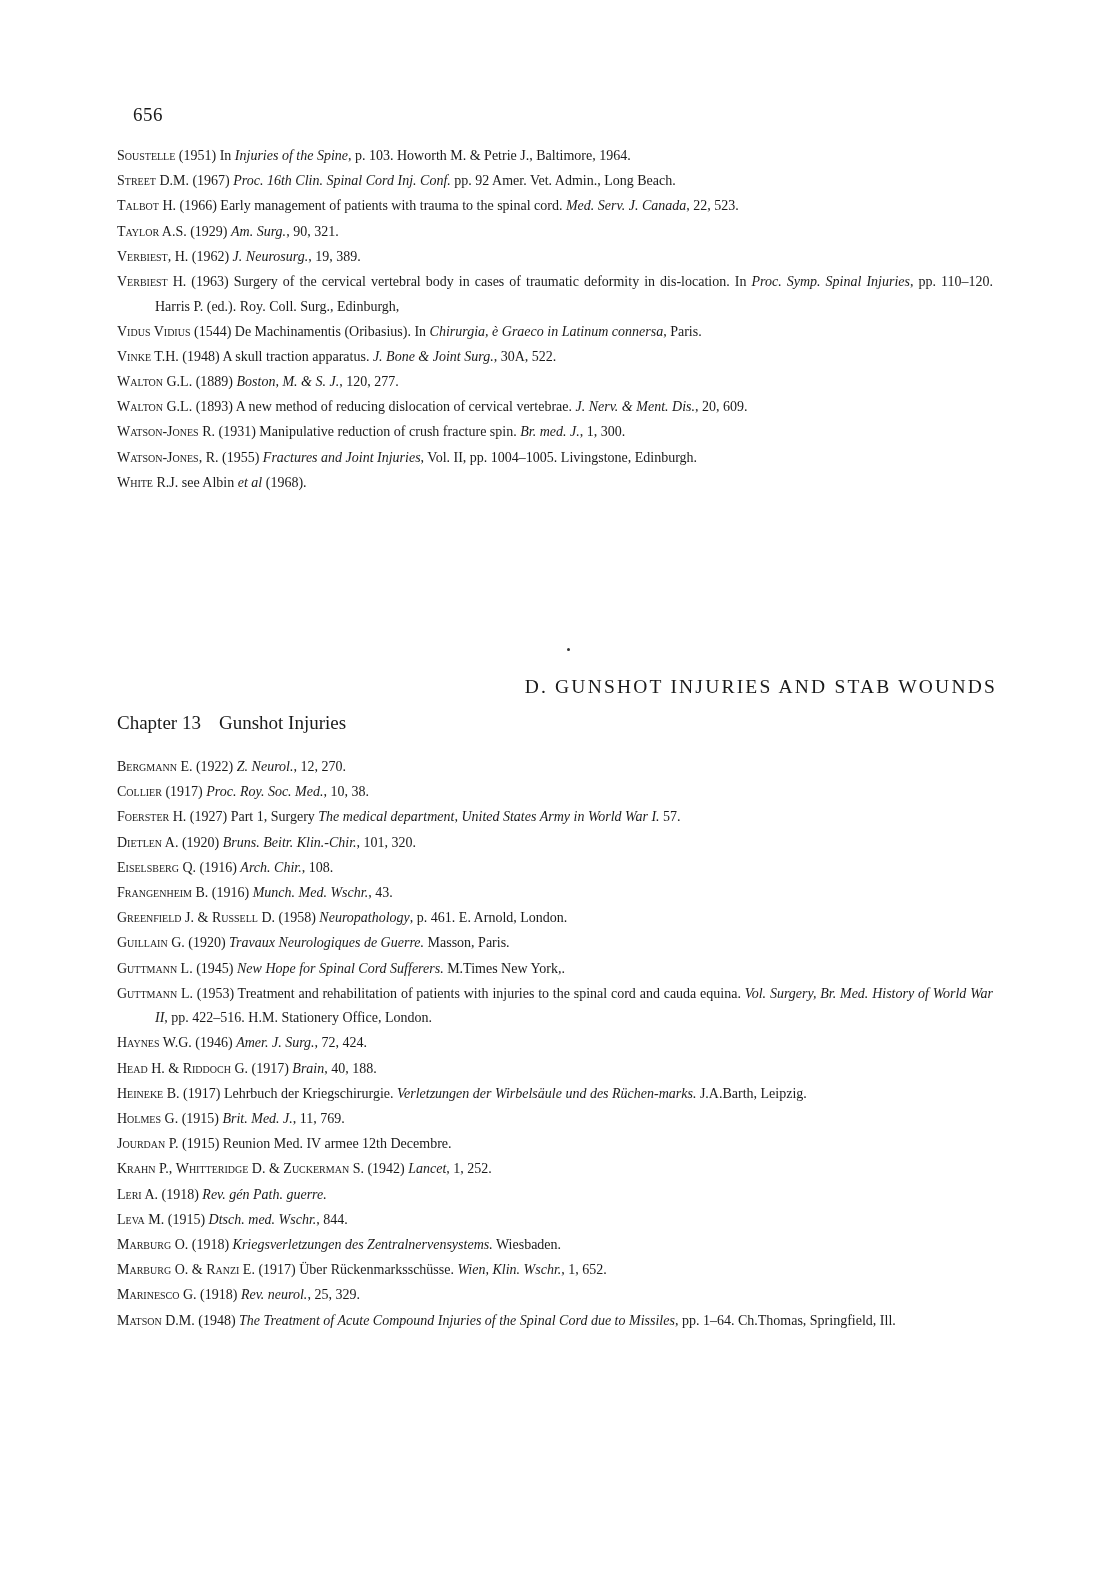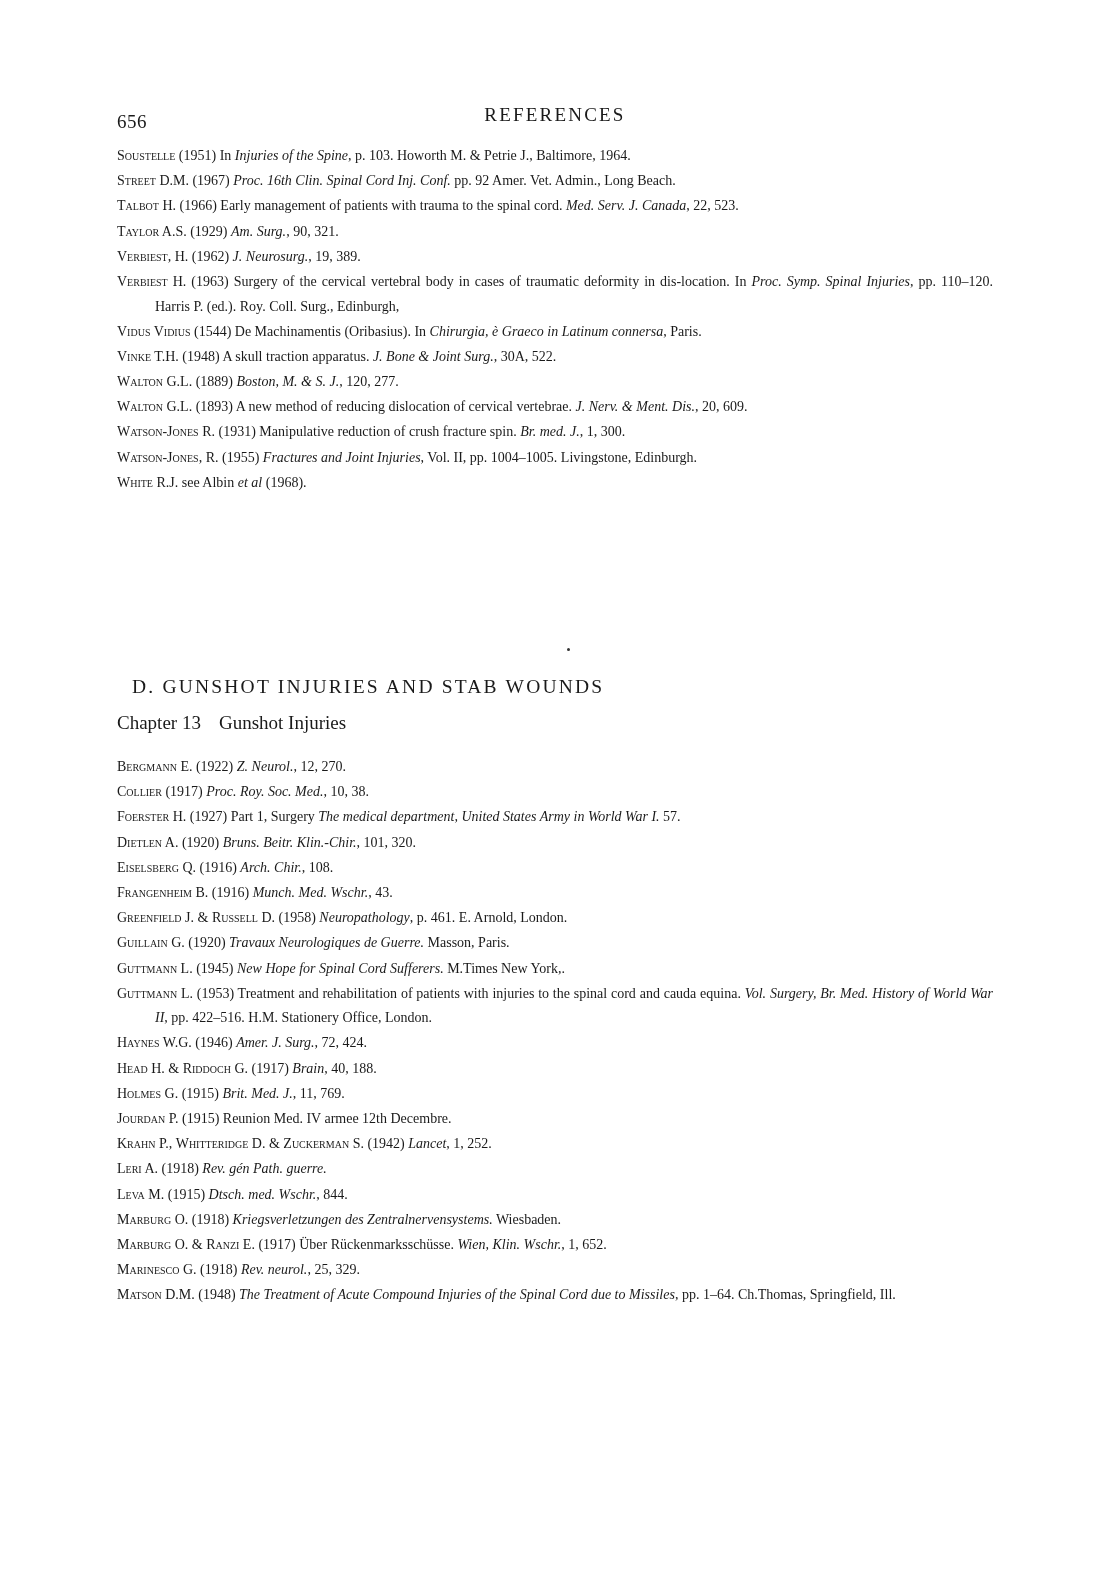--- a/index.html
+++ b/index.html
@@ -6,51 +6,50 @@
   body {
     width: 1106px; height: 1574px; position: relative; overflow: hidden;
     font-family: "Liberation Serif", "DejaVu Serif", serif;
     color: #1a1a1a;
   }
   .page { position: absolute; left: 117px; top: 0; width: 876px; }
   .running-head {
     position: absolute; top: 104px; left: 0; width: 876px; height: 26px;
     font-size: 19px; letter-spacing: 0.5px;
   }
-  .page-num { position: absolute; left: 0; top: 0; margin-top: 7px; }
+  .page-num { position: absolute; left: 16px; top: 0; }
   .head-title { position: absolute; left: 0; right: 0; text-align: center; letter-spacing: 2.2px; }
   .refs { position: absolute; left: 0; width: 876px; }
   .ref {
     font-size: 14px; line-height: 24.6px;
     padding-left: 38px; text-indent: -38px;
     text-align: justify; margin: 0 0 0.6px 0;
   }
   .sc { font-variant: small-caps; }
   .ref i { font-style: italic; }
   .ref b { font-weight: normal; }
   .section-title {
-    position: absolute; left: 15px; width: 876px; text-align: left;
+    position: absolute; left: 4px; width: 876px; text-align: right;
     font-size: 19.5px; letter-spacing: 2.2px;
   }
   .chapter-title {
     position: absolute; left: 0; font-size: 19px; font-weight: normal;
   }
   .chapter-title .gap { display: inline-block; width: 18px; }
   .stray-dot {
     position: absolute; left: 567px; top: 648px; width: 3px; height: 3px;
     background: #333; border-radius: 50%;
   }
 </style>
 </head>
 <body>
 
 <div class="page">
   <div class="running-head">
     <span class="page-num">656</span>
-    <span class="head-title">REFERENCES</span>
   </div>
 
   <div class="refs" id="refs-top" style="top:144px;">
       <p class="ref"><span class="sc">Soustelle</span><span> (1951) In <i>Injuries of the Spine</i>, p. 103. Howorth M. &amp; Petrie J., Baltimore, 1964.</span></p>
       <p class="ref"><span class="sc">Street</span><span> D.M. (1967) <i>Proc. 16th Clin. Spinal Cord Inj. Conf.</i> pp. 92 Amer. Vet. Admin., Long Beach.</span></p>
       <p class="ref"><span class="sc">Talbot</span><span> H. (1966) Early management of patients with trauma to the spinal cord. <i>Med. Serv. J. Canada</i>, <b>22</b>, 523.</span></p>
       <p class="ref"><span class="sc">Taylor</span><span> A.S. (1929) <i>Am. Surg.</i>, <b>90</b>, 321.</span></p>
       <p class="ref"><span class="sc">Verbiest,</span><span> H. (1962) <i>J. Neurosurg.</i>, <b>19</b>, 389.</span></p>
       <p class="ref"><span class="sc">Verbiest</span><span> H. (1963) Surgery of the cervical vertebral body in cases of traumatic deformity in dis-location. In <i>Proc. Symp. Spinal Injuries</i>, pp. 110–120. Harris P. (ed.). Roy. Coll. Surg., Edinburgh,</span></p>
       <p class="ref"><span class="sc">Vidus Vidius</span><span> (1544) De Machinamentis (Oribasius). In <i>Chirurgia, è Graeco in Latinum connersa</i>, Paris.</span></p>
@@ -74,20 +73,21 @@
       <p class="ref"><span class="sc">Foerster</span><span> H. (1927) Part 1, Surgery <i>The medical department, United States Army in World War I.</i> 57.</span></p>
       <p class="ref"><span class="sc">Dietlen</span><span> A. (1920) <i>Bruns. Beitr. Klin.-Chir.</i>, <b>101</b>, 320.</span></p>
       <p class="ref"><span class="sc">Eiselsberg</span><span> Q. (1916) <i>Arch. Chir.</i>, <b>108</b>.</span></p>
       <p class="ref"><span class="sc">Frangenheim</span><span> B. (1916) <i>Munch. Med. Wschr.</i>, <b>43</b>.</span></p>
       <p class="ref"><span class="sc">Greenfield</span><span> J. &amp; <span class="sc">Russell</span> D. (1958) <i>Neuropathology</i>, p. 461. E. Arnold, London.</span></p>
       <p class="ref"><span class="sc">Guillain</span><span> G. (1920) <i>Travaux Neurologiques de Guerre.</i> Masson, Paris.</span></p>
       <p class="ref"><span class="sc">Guttmann</span><span> L. (1945) <i>New Hope for Spinal Cord Sufferers.</i> M.Times New York,.</span></p>
       <p class="ref"><span class="sc">Guttmann</span><span> L. (1953) Treatment and rehabilitation of patients with injuries to the spinal cord and cauda equina. <i>Vol. Surgery, Br. Med. History of World War II</i>, pp. 422–516. H.M. Stationery Office, London.</span></p>
       <p class="ref"><span class="sc">Haynes</span><span> W.G. (1946) <i>Amer. J. Surg.</i>, <b>72</b>, 424.</span></p>
       <p class="ref"><span class="sc">Head</span><span> H. &amp; <span class="sc">Riddoch</span> G. (1917) <i>Brain</i>, <b>40</b>, 188.</span></p>
+      <p class="ref"><span class="sc">Heineke</span><span> B. (1917) Lehrbuch der Kriegschirurgie. <i>Verletzungen der Wirbelsäule und des Rüchen-marks.</i> J.A.Barth, Leipzig.</span></p>
       <p class="ref"><span class="sc">Holmes</span><span> G. (1915) <i>Brit. Med. J.</i>, <b>11</b>, 769.</span></p>
       <p class="ref"><span class="sc">Jourdan</span><span> P. (1915) Reunion Med. IV armee 12th Decembre.</span></p>
       <p class="ref"><span class="sc">Krahn</span><span> P., <span class="sc">Whitteridge</span> D. &amp; <span class="sc">Zuckerman</span> S. (1942) <i>Lancet</i>, <b>1</b>, 252.</span></p>
       <p class="ref"><span class="sc">Leri</span><span> A. (1918) <i>Rev. gén Path. guerre.</i></span></p>
       <p class="ref"><span class="sc">Leva</span><span> M. (1915) <i>Dtsch. med. Wschr.</i>, 844.</span></p>
       <p class="ref"><span class="sc">Marburg</span><span> O. (1918) <i>Kriegsverletzungen des Zentralnervensystems.</i> Wiesbaden.</span></p>
       <p class="ref"><span class="sc">Marburg</span><span> O. &amp; <span class="sc">Ranzi</span> E. (1917) Über Rückenmarksschüsse. <i>Wien, Klin. Wschr.</i>, <b>1</b>, 652.</span></p>
       <p class="ref"><span class="sc">Marinesco</span><span> G. (1918) <i>Rev. neurol.</i>, <b>25</b>, 329.</span></p>
       <p class="ref"><span class="sc">Matson</span><span> D.M. (1948) <i>The Treatment of Acute Compound Injuries of the Spinal Cord due to Missiles</i>, pp. 1–64. Ch.Thomas, Springfield, Ill.</span></p>
     </div>

